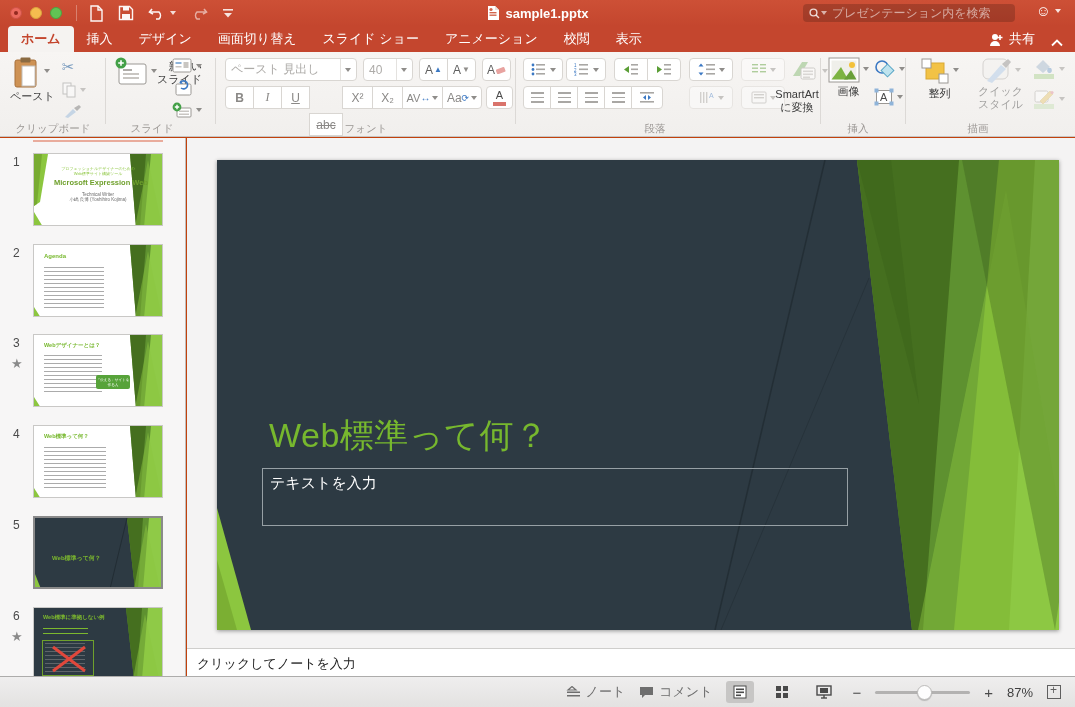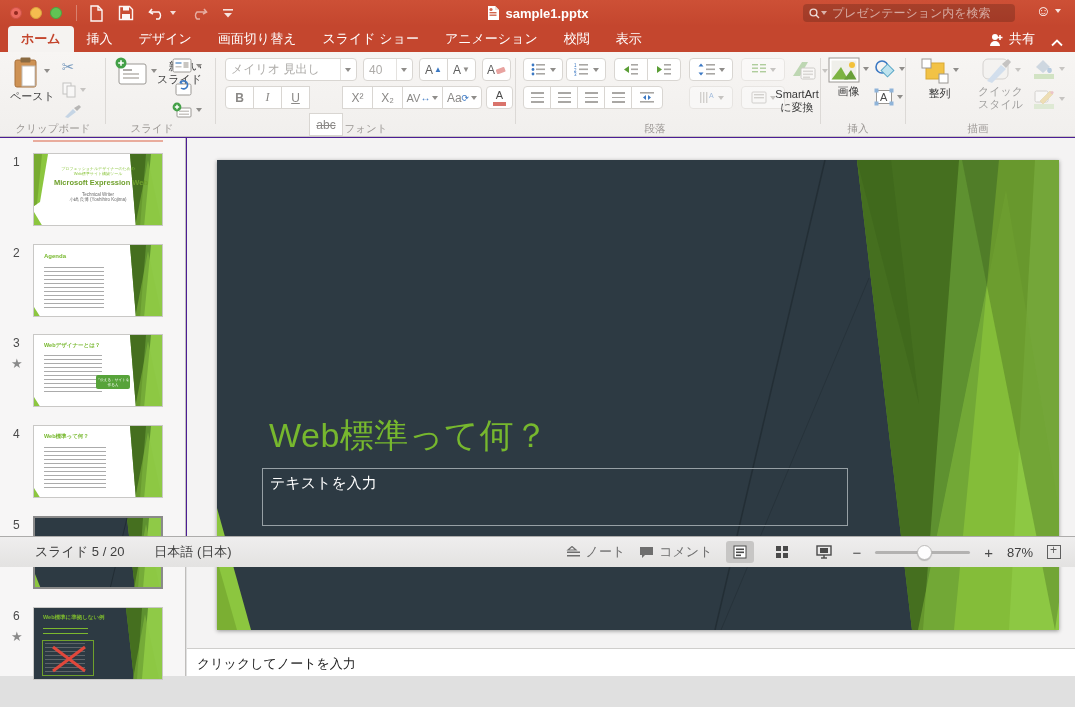--- a/index.html
+++ b/index.html
@@ -1,18 +1,18 @@
 <!DOCTYPE html>
 <html><head>
 <meta charset="utf-8">
 <style>
   * { margin:0; padding:0; box-sizing:border-box; }
   html,body { width:1075px; height:707px; overflow:hidden; background:#e0e0e0;
     font-family:"Liberation Sans","DejaVu Sans",sans-serif; -webkit-font-smoothing:antialiased; }
-  .app { position:relative; width:1075px; height:567px; background:#4c1d95; }
+  .app { position:relative; width:1075px; height:707px; background:#c2410c; }
 
   
   .titlebar { position:absolute; top:0; left:0; width:1075px; height:26px;
     background:linear-gradient(#CD5036,#C4462E); display:flex; align-items:center; }
   .traffic { display:flex; gap:8px; margin-left:10px; }
   .tl { width:12px; height:12px; border-radius:50%; position:relative; }
   .tl.red { background:#EC6A5E; border:1px solid #CE5247; }
   .tl.red::after { content:""; position:absolute; left:3px; top:3px; width:4px; height:4px;
     border-radius:50%; background:#93291F; }
   .tl.yellow { background:#F5BD4F; border:1px solid #D9A33E; }
@@ -274,21 +274,21 @@
           <rect x="7" y="8.5" width="10" height="1.5" fill="#C9C6C2"></rect>
           <rect x="7" y="11.5" width="10" height="1.5" fill="#C9C6C2"></rect>
           <circle cx="5" cy="5" r="4.4" fill="#43A047"></circle>
           <path d="M5 2.8v4.4M2.8 5h4.4" stroke="#fff" stroke-width="1.4"></path>
         </svg>
       <span class="gcar" style="margin-left:4px;"></span>
     </div>
     <div class="glabel" style="left:152px">スライド</div>
 
     <div class="combo" style="left:225px; top:6px; width:132px;">
-      <span style="white-space:nowrap; overflow:hidden;">メイリオ 見出し</span>
+      <span style="white-space:nowrap; overflow:hidden;">ペースト 見出し</span>
       <span class="cc">
           <span class="gcar"></span>
         </span>
     </div>
     <div class="combo" style="left:363px; top:6px; width:50px;">
       <span>40</span>
       <span class="cc">
           <span class="gcar"></span>
         </span>
     </div>
@@ -662,24 +662,20 @@
         <div class="slide-ph">テキストを入力</div>
       </div>
     </div>
 
     <div class="notes">
       <span>クリックしてノートを入力</span>
     </div>
   </div>
 
   <div class="statusbar">
-    <div class="sb-left">
-      <span>スライド 5 / 20</span>
-      <span>日本語 (日本)</span>
-    </div>
     <div class="sb-right">
       <div class="sb-item">
         <svg width="15" height="12" viewBox="0 0 15 12">
             <path d="M2 4 L6 0.5 L10 4z" fill="none" stroke="#6e6e6e" stroke-width="1.2"></path>
             <rect x="1" y="5.5" width="13" height="1.5" fill="#6e6e6e"></rect>
             <rect x="1" y="9" width="13" height="1.5" fill="#6e6e6e"></rect>
           </svg>
         <span>ノート</span>
       </div>
       <div class="sb-item">

